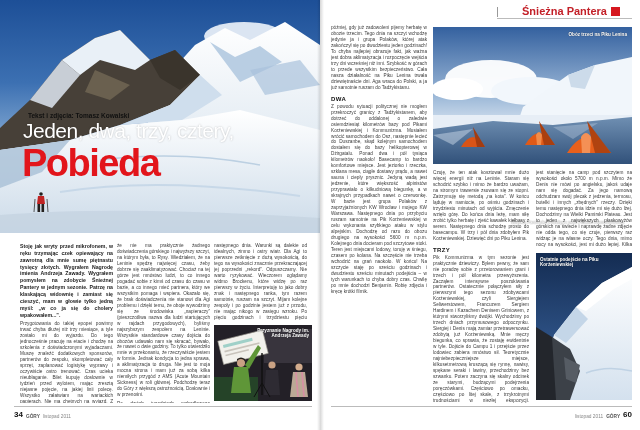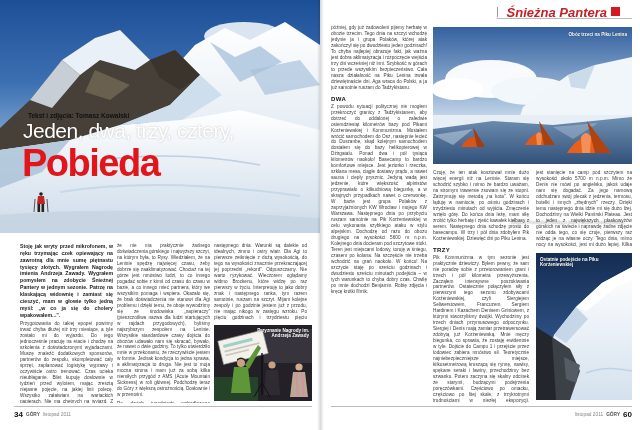--- a/index.html
+++ b/index.html
@@ -21,28 +21,28 @@
   
   .col{overflow:hidden;text-align:justify;}
   .lead{font-size:5.2px;line-height:1.32;font-weight:bold;color:#1c1c1c;}
   .body{font-size:4.7px;line-height:1.27;color:#3a3a3a;}
   .hsec{font-size:6px;font-weight:800;letter-spacing:.4px;color:#111;margin:5px 0 2px 0;}
   p{margin:0 0 3px 0;}
   
   .photo{overflow:hidden;}
   .photo svg{display:block;width:100%;height:100%;}
   
-  .sec-label{font-size:13px;font-style:italic;font-weight:bold;color:#c32028;white-space:nowrap;}
+  .sec-label{font-size:11px;font-weight:bold;color:#c32028;white-space:nowrap;}
   .sec-marker{width:9px;height:9px;background:#d6181f;}
   .hair{height:1px;background:#bbb;}
   .tick{width:1px;height:10px;background:#999;}
   .pagenum{font-size:8px;font-weight:800;color:#111;}
   .foot-small{font-size:4.8px;color:#888;}
   .foot-mag{font-size:4.8px;font-weight:bold;color:#555;}
-  .footer-line{display:flex;align-items:center;gap:3px;}
+  .footer-line{display:flex;align-items:flex-end;gap:3px;}
 </style>
 </head>
 <body>
 
 <div class="spread">
 
   <div class="abs hero">
     <svg viewBox="0 0 320 233" preserveAspectRatio="none">
       <defs>
         <linearGradient id="sky" x1="0" y1="0" x2="0" y2="1">

